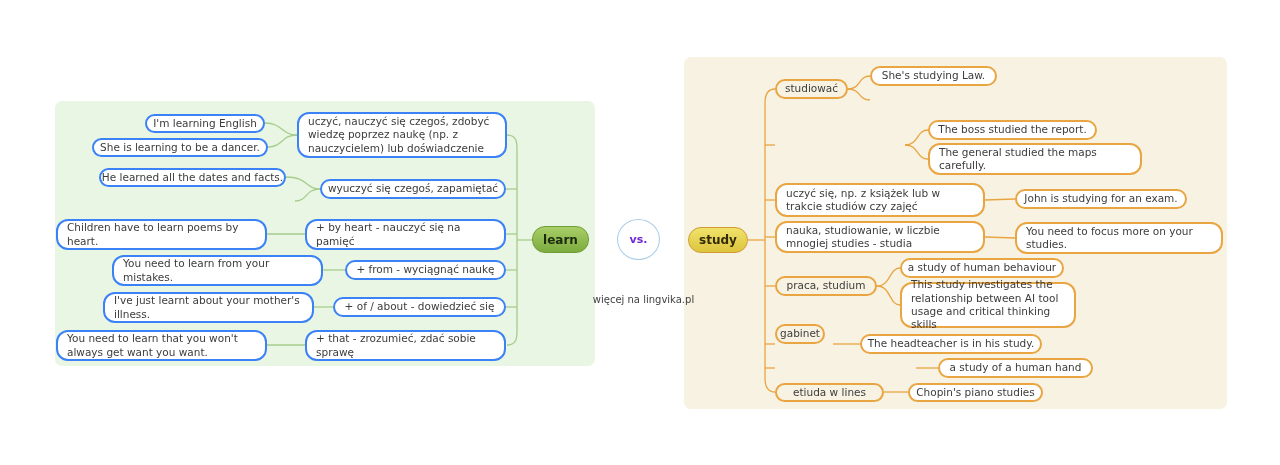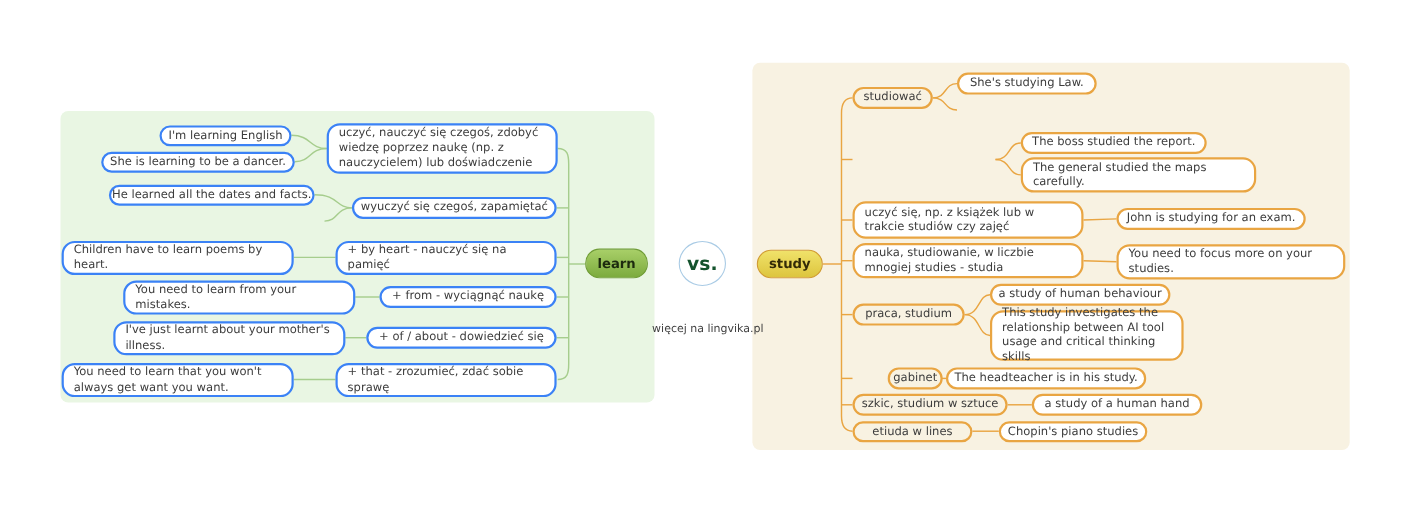--- a/index.html
+++ b/index.html
@@ -17,21 +17,21 @@
   .box.orange{border-color:#e9a542;}
   .box.cream{background:#f8f2e2;}
   .root{position:absolute;z-index:2;box-sizing:border-box;display:flex;align-items:center;
         justify-content:center;font-weight:bold;font-size:12px;border-radius:13px;}
   #learn-node{left:532px;top:226px;width:57px;height:27px;
         background:linear-gradient(#a8cf68,#7cab3e);border:1px solid #6f9c35;color:#1c2a0e;}
   #study-node{left:688px;top:227px;width:60px;height:26px;
         background:linear-gradient(#f0e26a,#ddc53e);border:1px solid #d19b31;color:#332b06;}
   #vs-node{position:absolute;z-index:2;left:617px;top:219px;width:43px;height:41px;border-radius:50%;
         background:#fff;border:1px solid #a9cbe5;display:flex;align-items:center;justify-content:center;
-        font-weight:bold;font-size:17px;color:#14532d;box-sizing:border-box;}
+        font-weight:bold;font-size:11px;color:#6d28d9;box-sizing:border-box;}
   #watermark{position:absolute;z-index:2;left:561px;top:294px;width:165px;text-align:center;
         font-size:10px;color:#3f3f3f;}
 </style>
 </head>
 <body>
 
 <div class="canvas">
 
   <div class="panel" id="left-panel"></div>
   <div class="panel" id="right-panel"></div>
@@ -111,22 +111,21 @@
   <div class="box orange" style="left:775px;top:183px;width:210px;height:34px;">uczyć się, np. z książek lub w trakcie studiów czy zajęć</div>
   <div class="box c orange" style="left:1015px;top:189px;width:172px;height:20px;">John is studying for an exam.</div>
 
   <div class="box orange" style="left:775px;top:221px;width:210px;height:32px;">nauka, studiowanie, w liczbie mnogiej studies - studia</div>
   <div class="box orange" style="left:1015px;top:222px;width:208px;height:32px;">You need to focus more on your studies.</div>
 
   <div class="box c orange cream" style="left:775px;top:276px;width:102px;height:20px;">praca, studium</div>
   <div class="box c orange" style="left:900px;top:258px;width:164px;height:20px;">a study of human behaviour</div>
   <div class="box orange" style="left:900px;top:282px;width:176px;height:46px;">This study investigates the relationship between AI tool usage and critical thinking skills</div>
 
-  <div class="box c orange cream" style="left:775px;top:334px;width:50px;height:20px;margin-left:32px;">gabinet</div>
+  <div class="box c orange cream" style="left:775px;top:324px;width:50px;height:20px;">gabinet</div>
   <div class="box c orange" style="left:860px;top:334px;width:182px;height:20px;">The headteacher is in his study.</div>
 
-  <div class="box c orange cream" style="left:775px;top:358px;width:141px;height:20px;">szkic, studium w sztuce</div>
   <div class="box c orange" style="left:938px;top:358px;width:155px;height:20px;">a study of a human hand</div>
 
   <div class="box c orange cream" style="left:775px;top:383px;width:109px;height:19px;">etiuda w lines</div>
   <div class="box c orange" style="left:908px;top:383px;width:135px;height:19px;">Chopin's piano studies</div>
 
 </div>
 
 </body></html>

